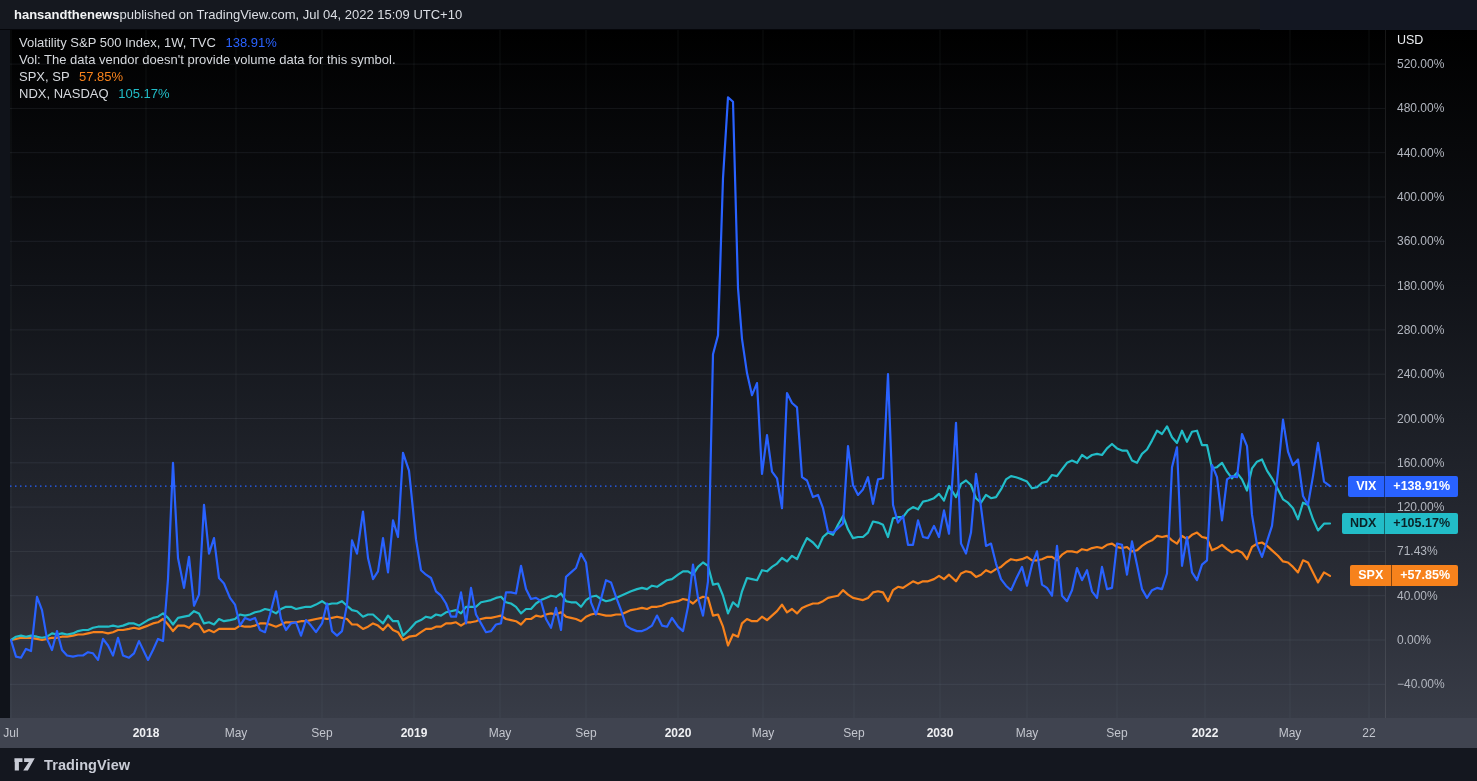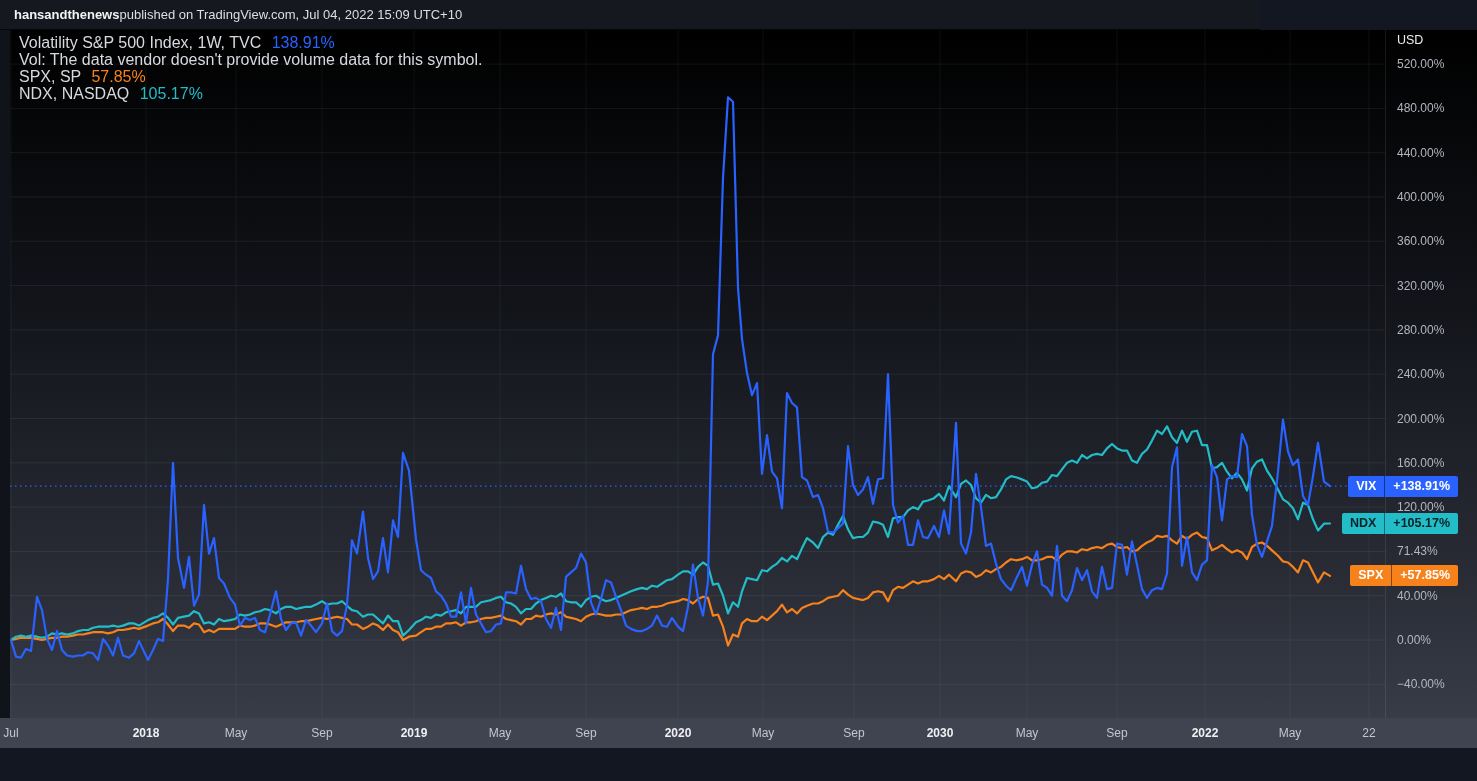--- a/index.html
+++ b/index.html
@@ -12,21 +12,21 @@
     font-size:13px;color:#dcdfe5;border-bottom:1px solid #05060a;}
   .header .author{font-weight:700;color:#f2f3f5;}
 
   
   .chart-region{position:absolute;left:0;top:30px;width:1477px;height:688px;
     background:linear-gradient(180deg,#000000 0%,#07080a 16%,#101217 36%,#1b1e25 56%,#282b34 78%,#383c47 100%);}
   .left-strip{position:absolute;left:0;top:30px;width:10px;height:688px;background:#10131a;}
   svg.plot{position:absolute;left:0;top:30px;width:1477px;height:688px;display:block;}
 
   
-  .legend{position:absolute;left:19px;top:34px;font-size:16px;line-height:17px;color:#d6d9de;z-index:5;}
+  .legend{position:absolute;left:19px;top:34px;font-size:13px;line-height:17px;color:#d6d9de;z-index:5;}
   .legend .row{white-space:nowrap;}
   .legend .val{margin-left:6px;font-weight:400;}
 
   
   .price-scale{position:absolute;left:1385px;top:30px;width:76px;height:688px;
     border-left:1px solid rgba(255,255,255,0.09);box-sizing:border-box;z-index:4;}
   .currency{position:absolute;left:11px;top:3px;font-size:12.5px;color:#eceef1;font-weight:400;}
   .y-tick{position:absolute;left:11px;font-size:12px;color:#b2b6bf;white-space:nowrap;}
 
   
@@ -122,21 +122,21 @@
     </div>
   </div>
 
   <div class="price-scale" id="price-scale">
     <div class="currency">USD</div>
   <div class="y-tick" style="top: 27.1px;">520.00%</div>
       <div class="y-tick" style="top: 71.4px;">480.00%</div>
       <div class="y-tick" style="top: 115.7px;">440.00%</div>
       <div class="y-tick" style="top: 160px;">400.00%</div>
       <div class="y-tick" style="top: 204.3px;">360.00%</div>
-      <div class="y-tick" style="top: 248.6px;">320.00%</div>
+      <div class="y-tick" style="top: 248.6px;">180.00%</div>
       <div class="y-tick" style="top: 292.9px;">280.00%</div>
       <div class="y-tick" style="top: 337.2px;">240.00%</div>
       <div class="y-tick" style="top: 381.5px;">200.00%</div>
       <div class="y-tick" style="top: 425.8px; text-align: center;">160.00%</div>
       <div class="y-tick" style="top: 470.1px;">120.00%</div>
       <div class="y-tick" style="top: 514.4px;">71.43%</div>
       <div class="y-tick" style="top: 558.7px;">40.00%</div>
       <div class="y-tick" style="top: 603px;">0.00%</div>
       <div class="y-tick" style="top: 647.3px;">−40.00%</div>
     </div>
@@ -166,14 +166,23 @@
       <div class="x-tick" style="left: 763px;">May</div>
       <div class="x-tick" style="left: 854px;">Sep</div>
       <div class="x-tick bold" style="left: 940px;">2030</div>
       <div class="x-tick" style="left: 1027px;">May</div>
       <div class="x-tick" style="left: 1117px;">Sep</div>
       <div class="x-tick bold" style="left: 1205px;">2022</div>
       <div class="x-tick" style="left: 1290px;">May</div>
       <div class="x-tick" style="left: 1369px;">22</div>
     </div>
 
+  <div class="footer">
+    <span class="brand-icon">
+      <svg width="22" height="15" viewBox="0 0 26 16" fill="#c9ccd6" xmlns="http://www.w3.org/2000/svg">
+        <path d="M0.5 0.5 H10 V5 H5.8 V15 H0.9 V5 H0.5 Z"></path>
+        <path d="M12 0.5 H24.5 L16.4 15 H10.9 L17.6 5 H12 Z"></path>
+      </svg>
+    </span>
+    <span class="brand-text">TradingView</span>
+  </div>
 
 </div>
 
 </body></html>

